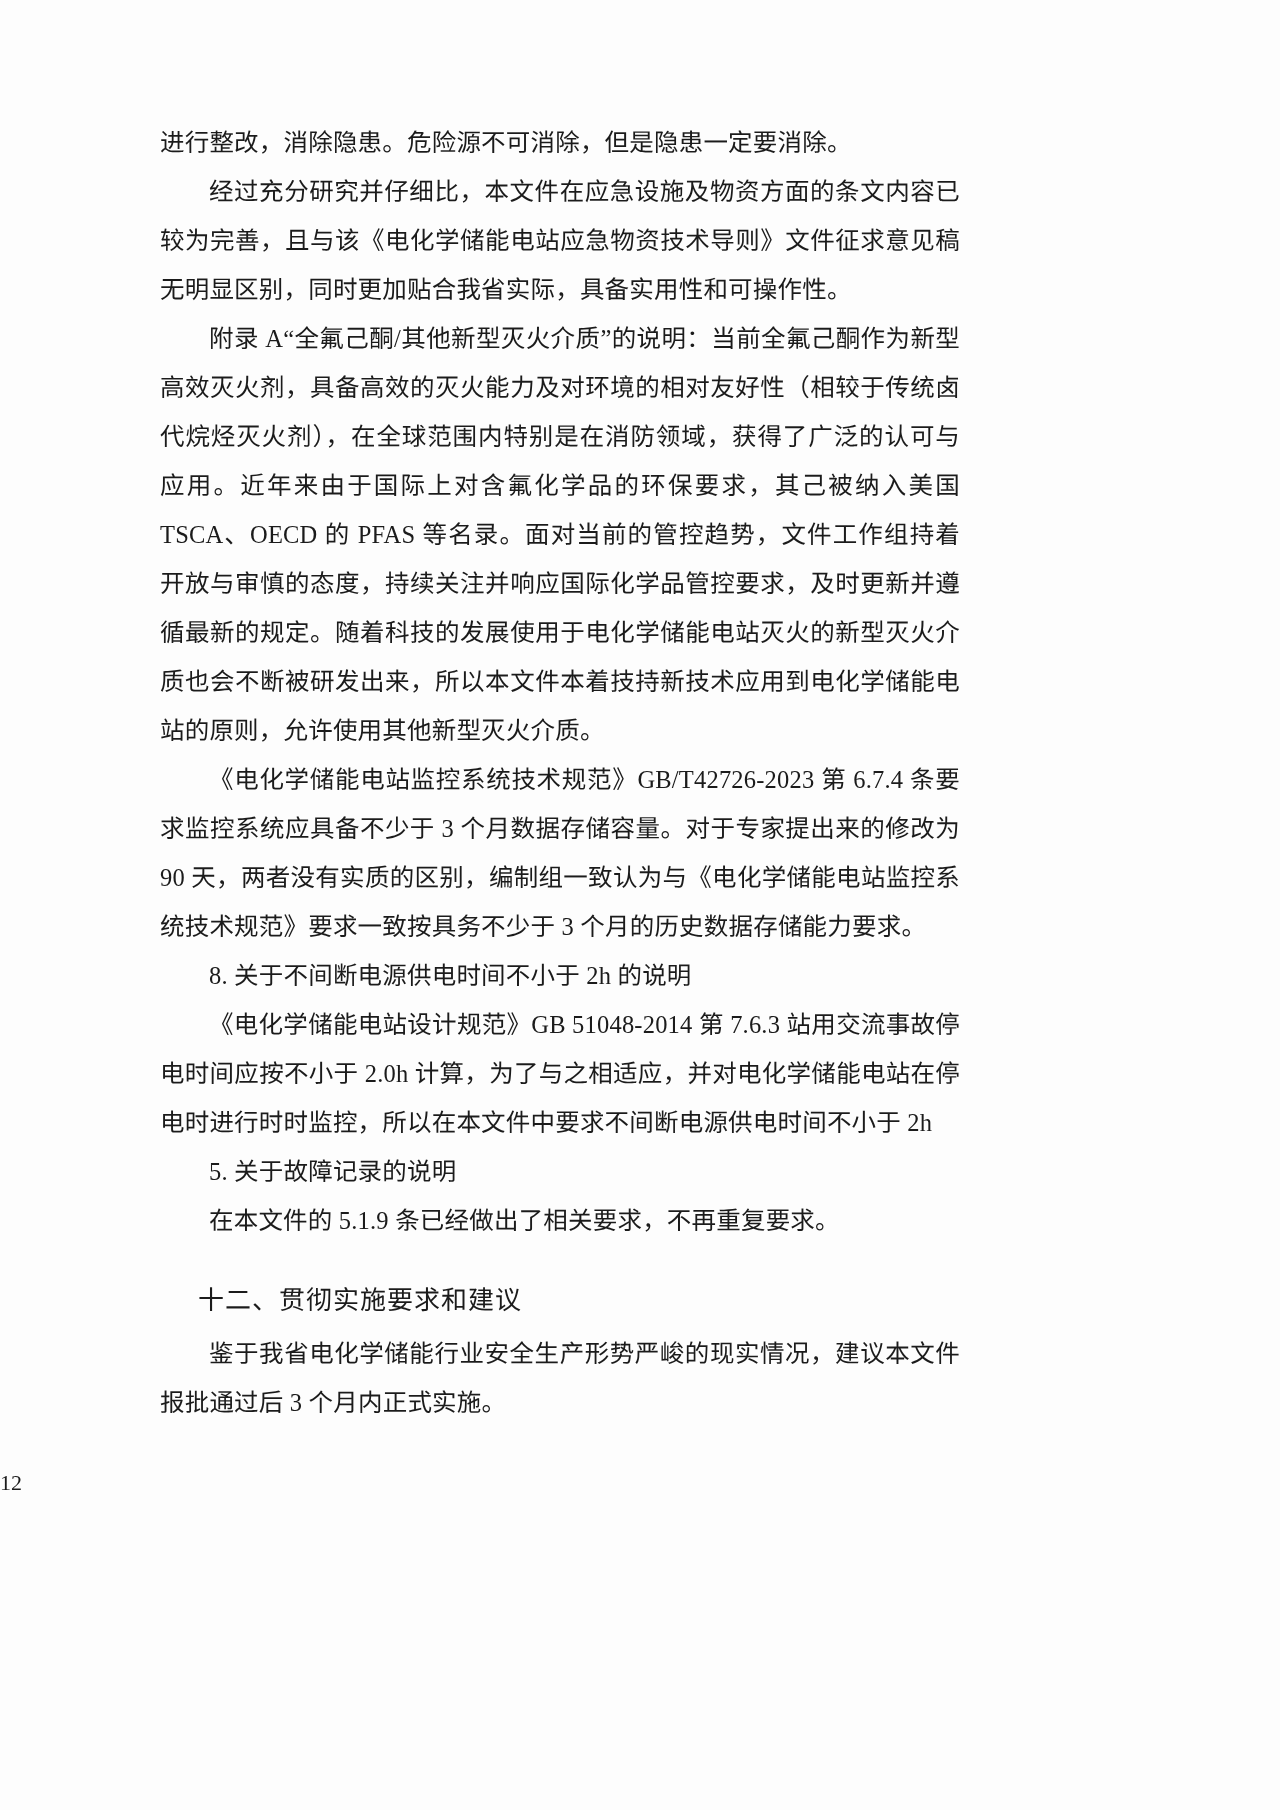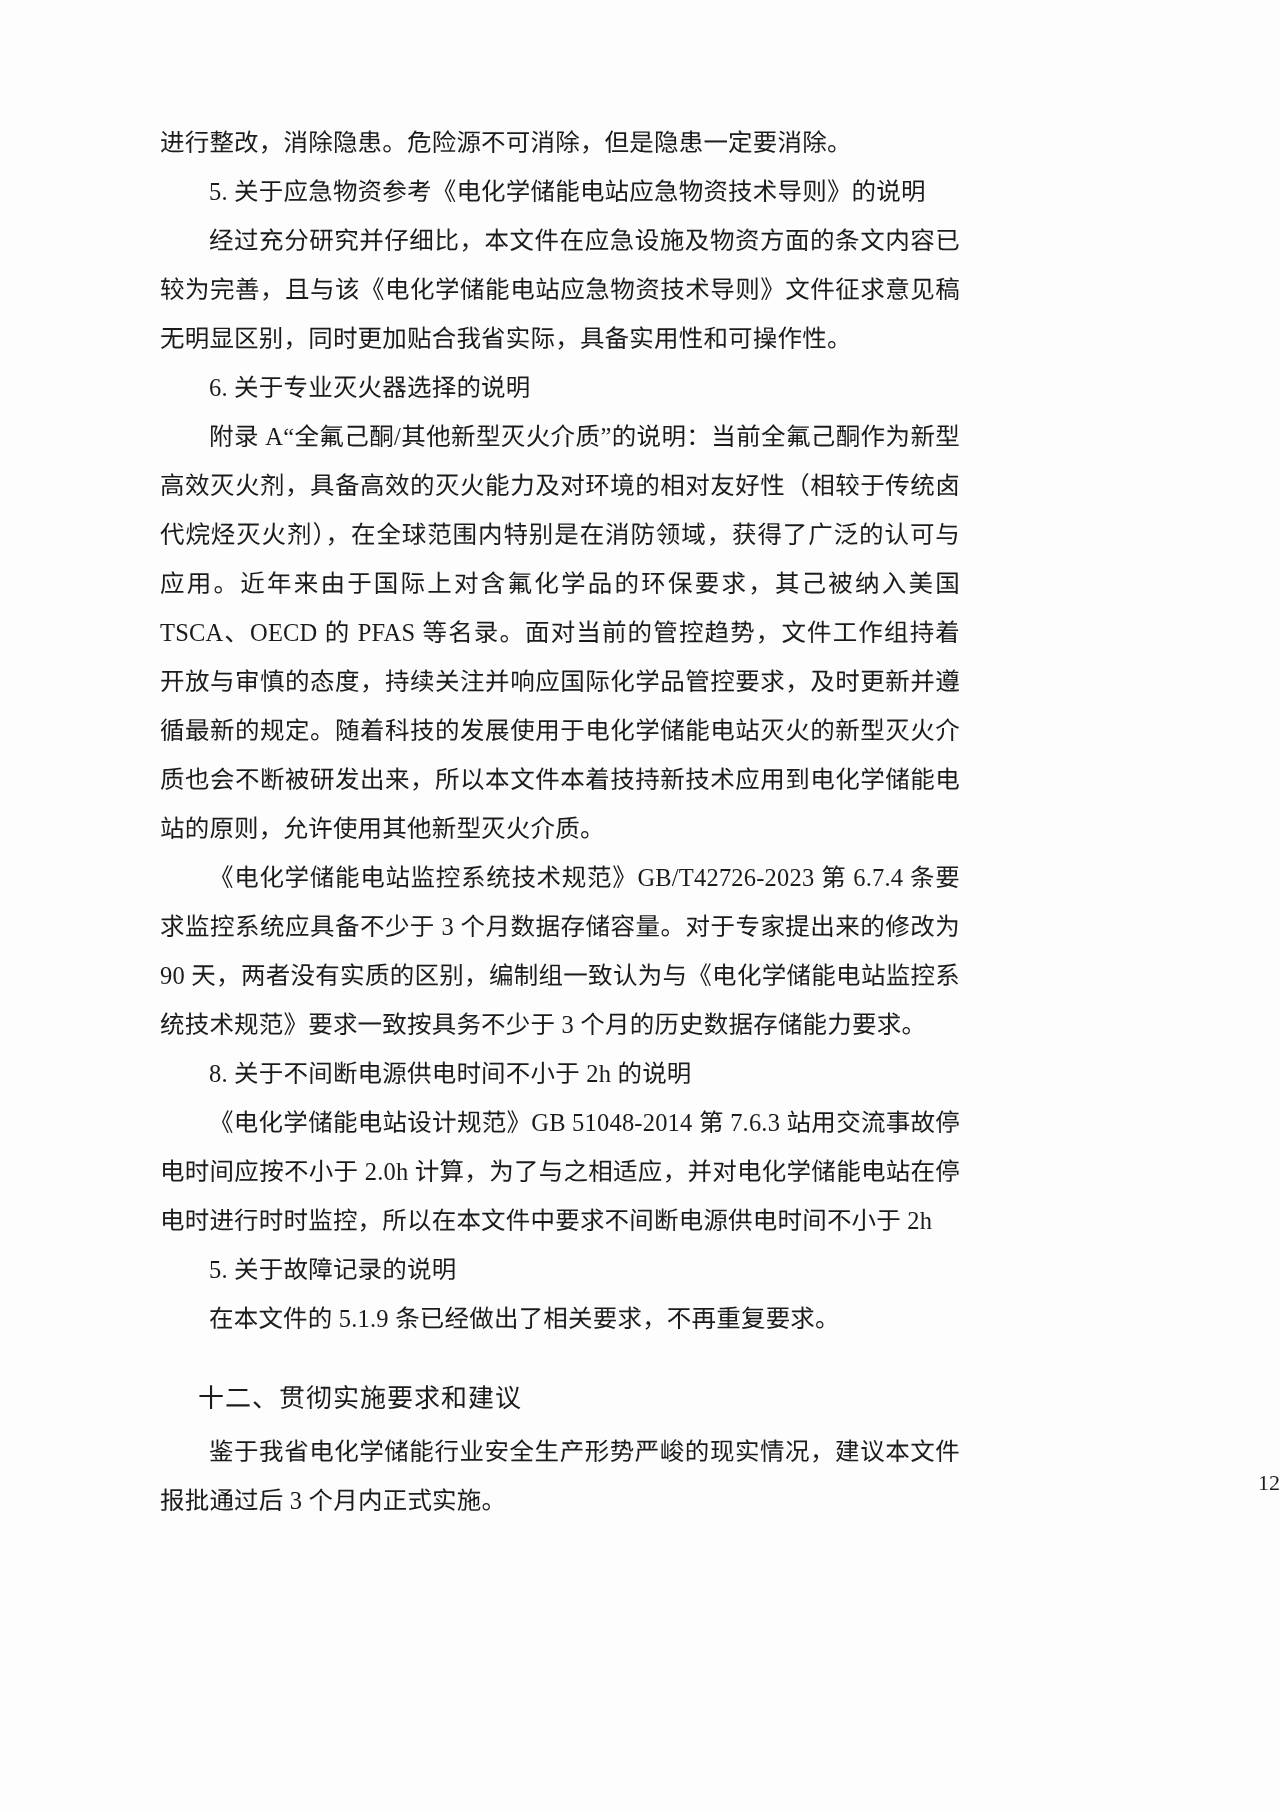--- a/index.html
+++ b/index.html
@@ -44,36 +44,34 @@
     font-weight: normal;
     text-indent: 38px;
     letter-spacing: 1px;
     font-family: "Liberation Sans", "DejaVu Sans", sans-serif;
   }
   .pagenum {
     position: absolute;
     left: 0;
     right: 0;
     top: 1470px;
-    text-align: right;
+    text-align: left;
     font-size: 22px;
     font-family: "Liberation Serif", "DejaVu Serif", serif;
     color: #1b1b1b;
   }
 </style>
 </head>
 <body>
 
 <div class="page">
   <div class="content">
 
     <p class="noindent">进行整改，消除隐患。危险源不可消除，但是隐患一定要消除。</p>
-    <p class="indent">5. 关于应急物资参考《电化学储能电站应急物资技术导则》的说明</p>
     <p class="indent">经过充分研究并仔细比，本文件在应急设施及物资方面的条文内容已较为完善，且与该《电化学储能电站应急物资技术导则》文件征求意见稿无明显区别，同时更加贴合我省实际，具备实用性和可操作性。</p>
-    <p class="indent">6. 关于专业灭火器选择的说明</p>
     <p class="indent">附录 A“全氟己酮/其他新型灭火介质”的说明：当前全氟己酮作为新型高效灭火剂，具备高效的灭火能力及对环境的相对友好性（相较于传统卤代烷烃灭火剂），在全球范围内特别是在消防领域，获得了广泛的认可与应用。近年来由于国际上对含氟化学品的环保要求，其己被纳入美国 TSCA、OECD 的 PFAS 等名录。面对当前的管控趋势，文件工作组持着开放与审慎的态度，持续关注并响应国际化学品管控要求，及时更新并遵循最新的规定。随着科技的发展使用于电化学储能电站灭火的新型灭火介质也会不断被研发出来，所以本文件本着技持新技术应用到电化学储能电站的原则，允许使用其他新型灭火介质。</p>
     <p class="indent">《电化学储能电站监控系统技术规范》GB/T42726-2023 第 6.7.4 条要求监控系统应具备不少于 3 个月数据存储容量。对于专家提出来的修改为 90 天，两者没有实质的区别，编制组一致认为与《电化学储能电站监控系统技术规范》要求一致按具务不少于 3 个月的历史数据存储能力要求。</p>
     <p class="indent">8. 关于不间断电源供电时间不小于 2h 的说明</p>
     <p class="indent">《电化学储能电站设计规范》GB 51048-2014 第 7.6.3 站用交流事故停电时间应按不小于 2.0h 计算，为了与之相适应，并对电化学储能电站在停电时进行时时监控，所以在本文件中要求不间断电源供电时间不小于 2h</p>
     <p class="indent">5. 关于故障记录的说明</p>
     <p class="indent">在本文件的 5.1.9 条已经做出了相关要求，不再重复要求。</p>
 
     <h2 class="section">十二、贯彻实施要求和建议</h2>
     <p class="indent">鉴于我省电化学储能行业安全生产形势严峻的现实情况，建议本文件报批通过后 3 个月内正式实施。</p>
 

